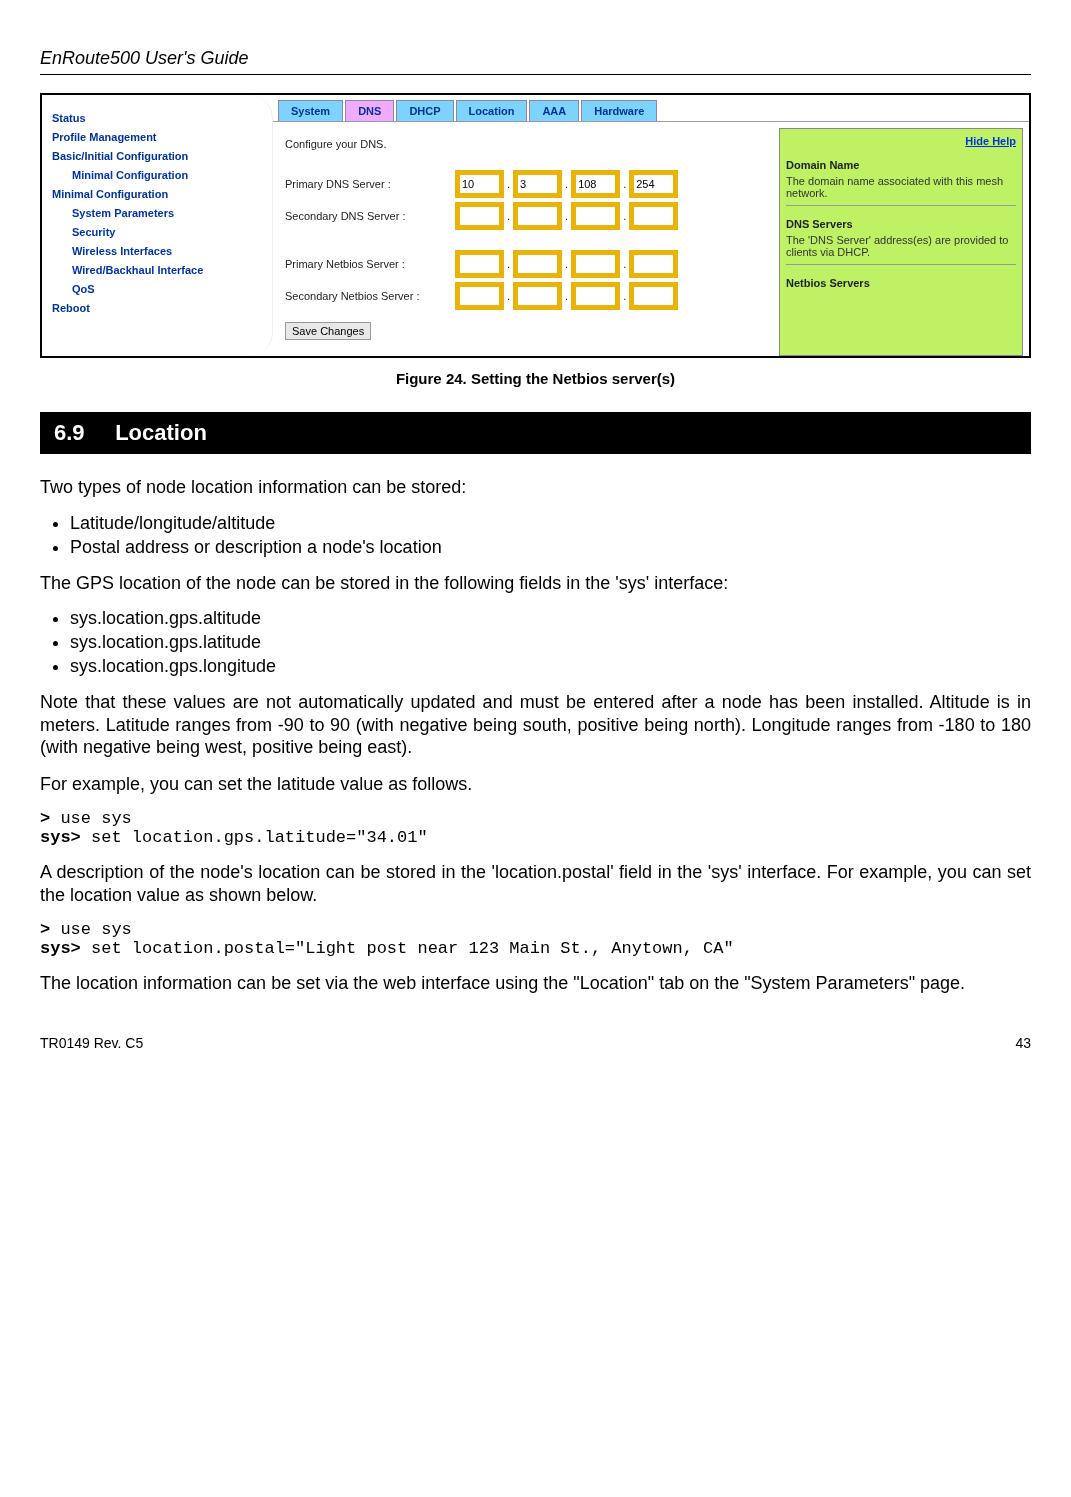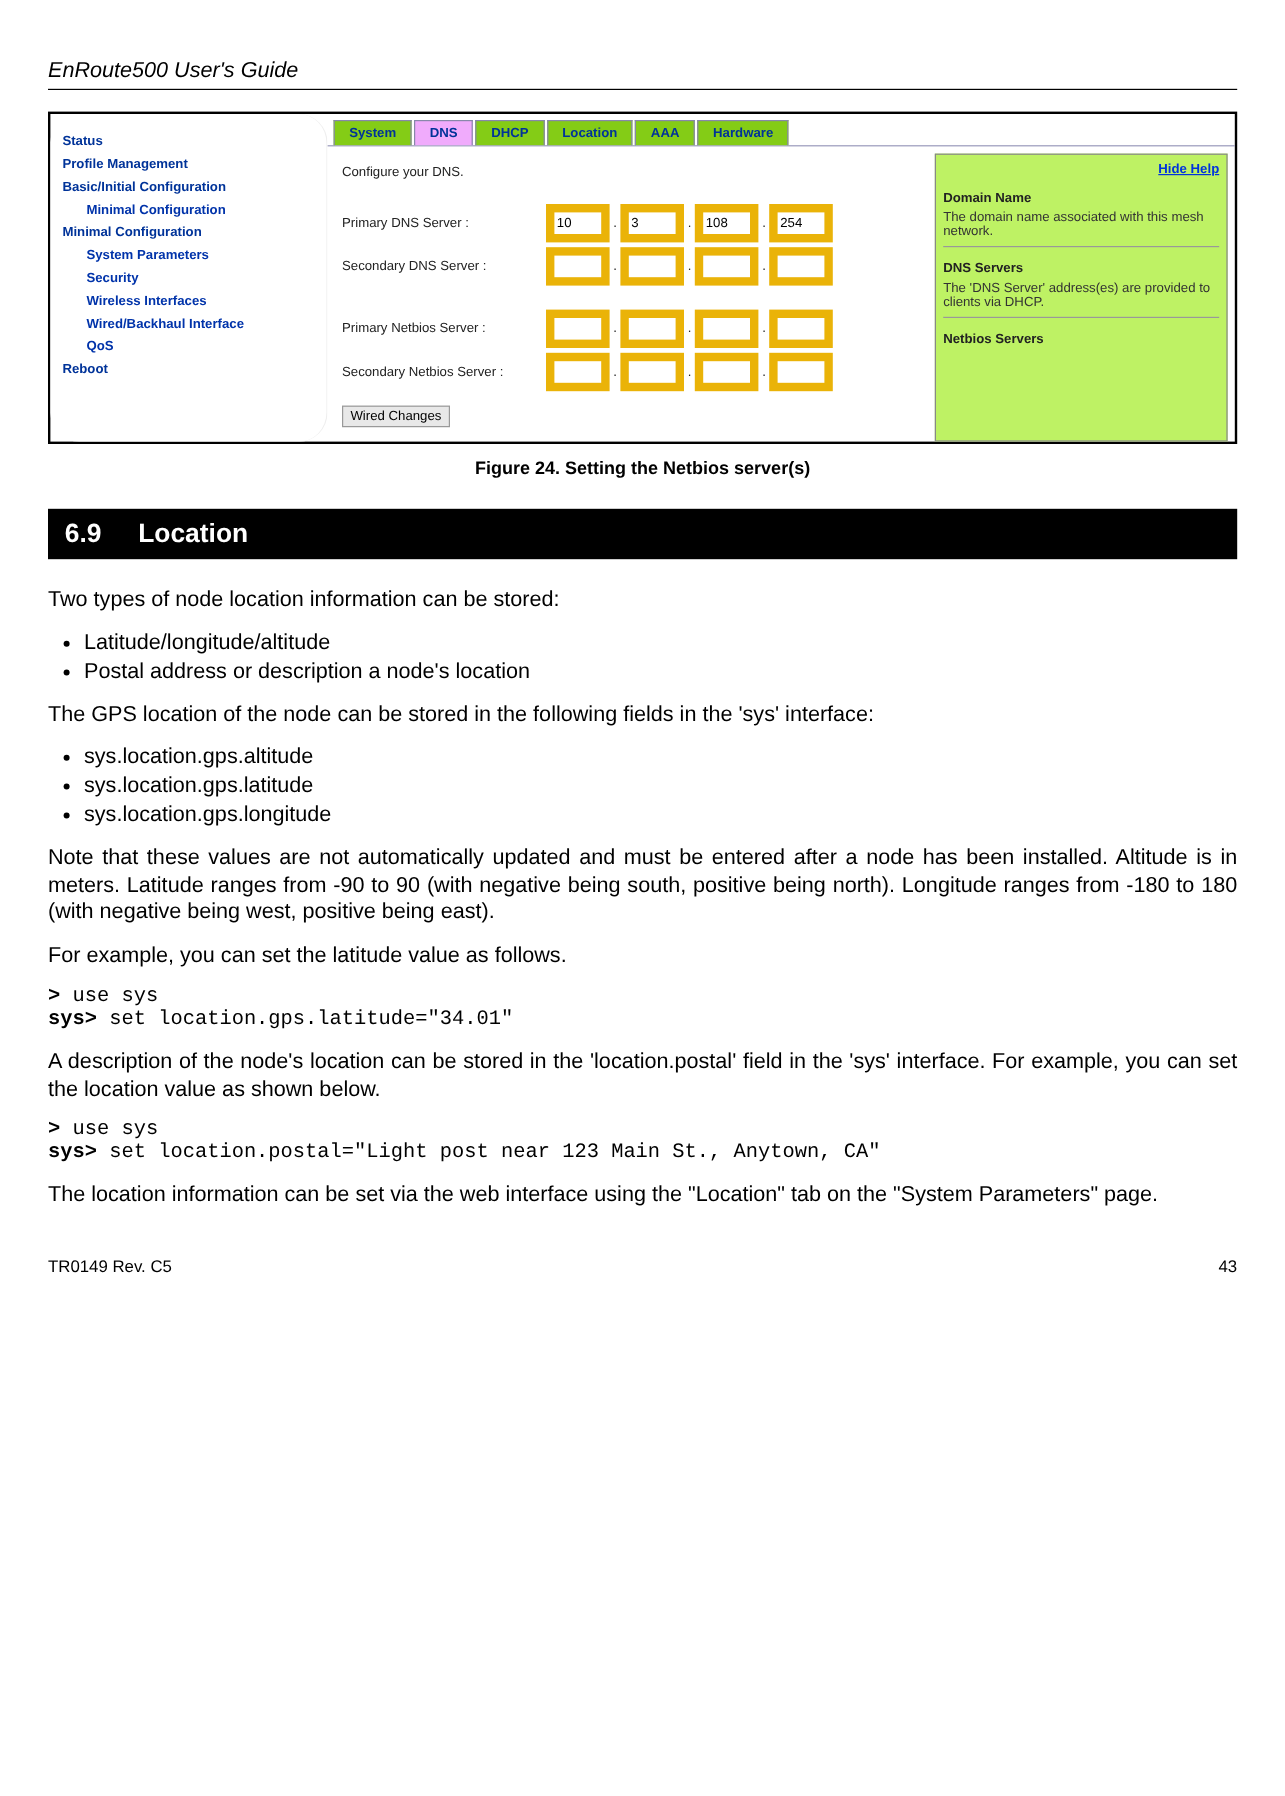--- a/index.html
+++ b/index.html
@@ -57,21 +57,21 @@
     font-family: Verdana, sans-serif;
     font-size: 11px;
     color: #003399;
     font-weight: bold;
     padding: 5px 5px 0 5px;
     border-bottom: 1px solid #99b;
   }
   .tab {
     border: 1px solid #88a;
     padding: 4px 12px;
-    background: #84cc16;
+    background: #7dd3fc;
     margin-right: 2px;
     border-bottom: none;
   }
   .tab.active {
     background: #f0abfc;
     color: #003399;
   }
   .content-row {
     display: flex;
     flex: 1;
@@ -86,21 +86,21 @@
   .form-row {
     display: flex;
     align-items: center;
     margin: 4px 0;
   }
   .form-label {
     width: 170px;
   }
   .ip-input {
     width: 35px;
-    border: 7px solid #eab308;
+    border: 5px solid #eab308;
     height: 16px;
     font-size: 11px;
     text-align: left;
     padding: 1px 2px;
   }
   .dot {
     margin: 0 3px;
   }
   .long-input {
     width: 160px;
@@ -260,21 +260,21 @@
         <div class="form-row">
           <span class="form-label">Secondary Netbios Server :</span>
           <input class="ip-input" style="">
             <span class="dot">.</span>
           <input class="ip-input" style="">
             <span class="dot">.</span>
           <input class="ip-input" style="">
             <span class="dot">.</span>
           <input class="ip-input" style="">
         </div>
-        <button class="save-btn">Wired Changes</button>
+        <button class="save-btn">Save Changes</button>
       </div>
 
       <div class="help-col">
         <span class="help-link">Hide Help</span>
         <div style="clear:both"></div>
         <div class="help-heading">Domain Name</div>
         <div class="help-text">The domain name associated with this mesh network.</div>
         <hr class="help-hr">
         <div class="help-heading">DNS Servers</div>
         <div class="help-text">The 'DNS Server' address(es) are provided to clients via DHCP.</div>

